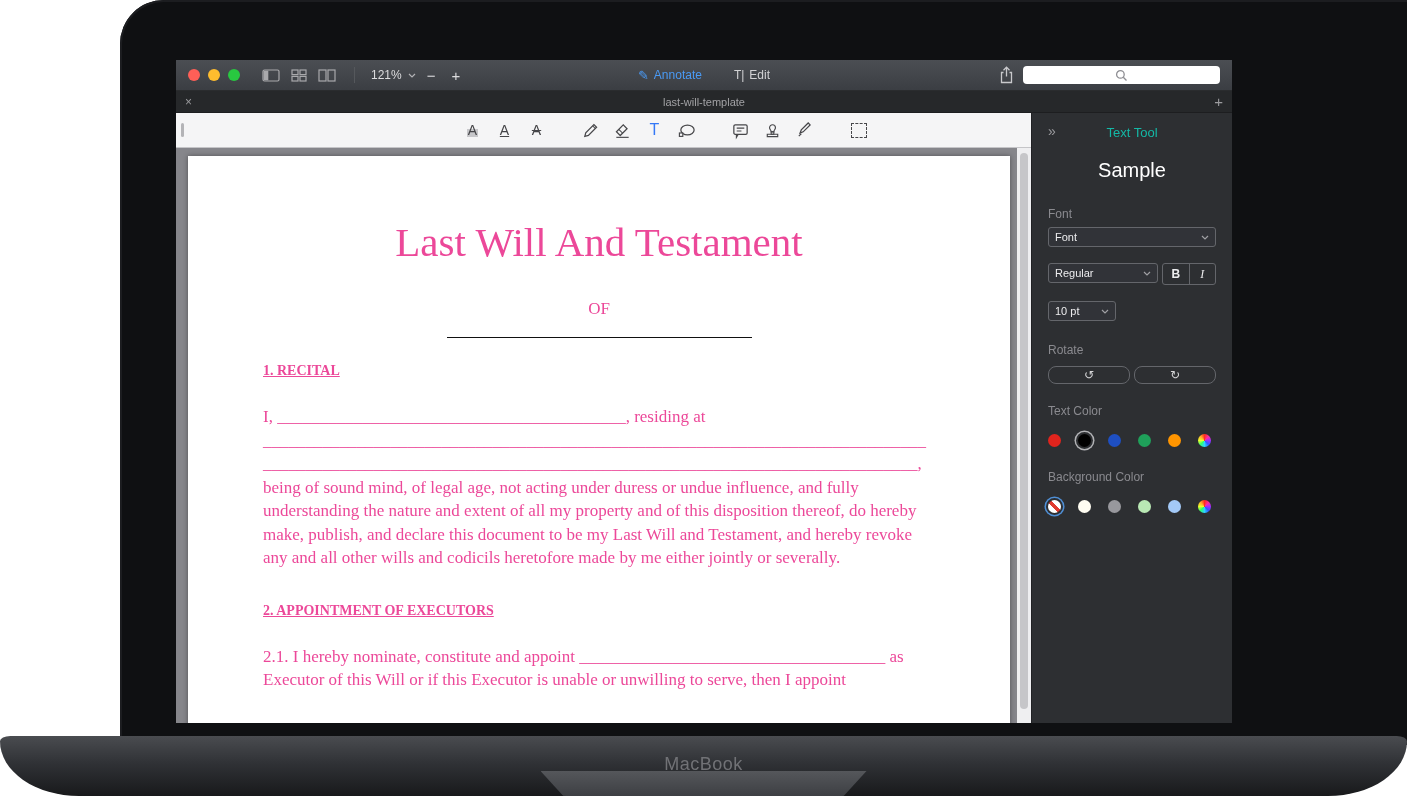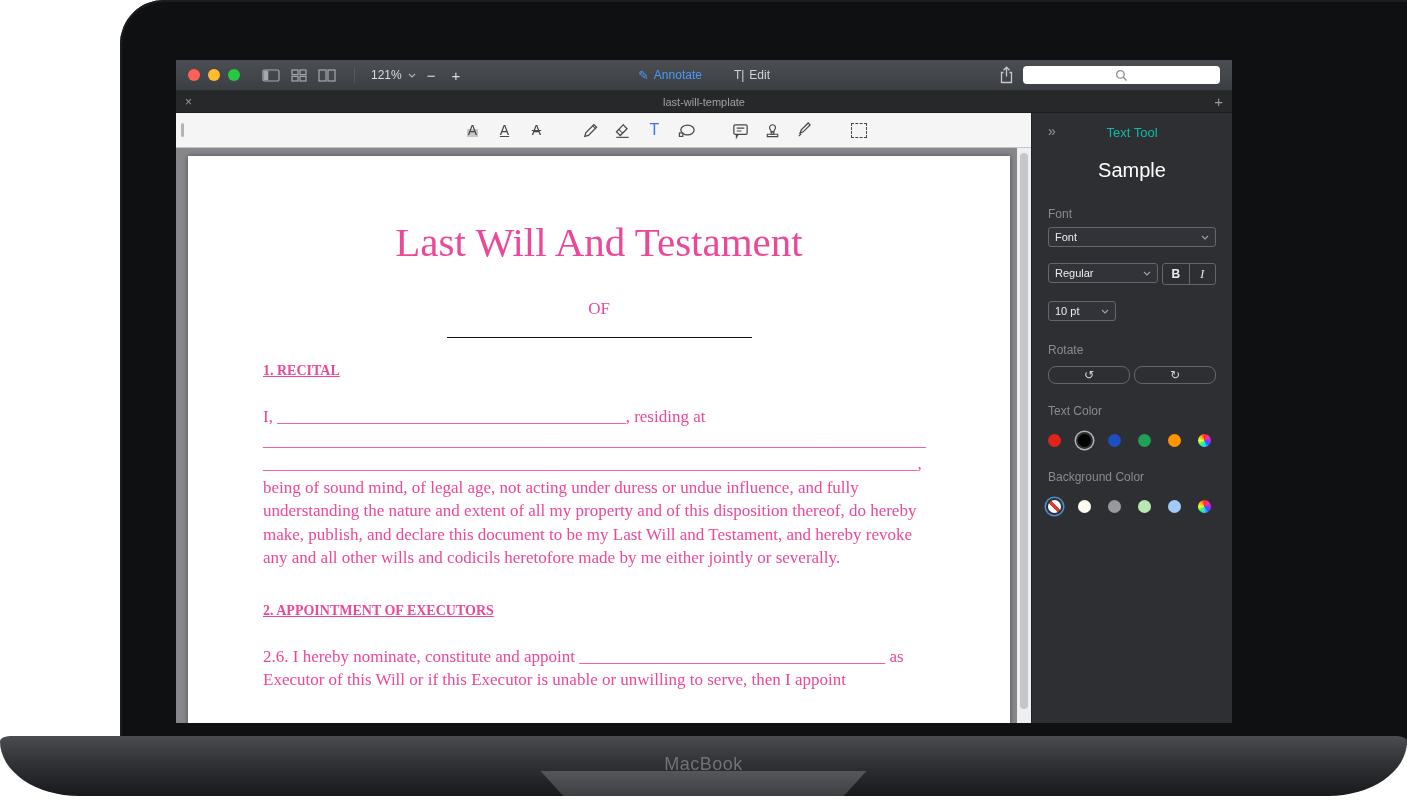--- a/index.html
+++ b/index.html
@@ -261,21 +261,21 @@
                   <div class="doc-line">I, _________________________________________, residing at</div>
                   <div class="doc-line">______________________________________________________________________________</div>
                   <div class="doc-line">_____________________________________________________________________________,</div>
                   <div class="doc-line">being of sound mind, of legal age, not acting under duress or undue influence, and fully</div>
                   <div class="doc-line">understanding the nature and extent of all my property and of this disposition thereof, do hereby</div>
                   <div class="doc-line">make, publish, and declare this document to be my Last Will and Testament, and hereby revoke</div>
                   <div class="doc-line">any and all other wills and codicils heretofore made by me either jointly or severally.</div>
                 </div>
                 <div class="doc-h doc-h2">2. APPOINTMENT OF EXECUTORS</div>
                 <div class="doc-para">
-                  <div class="doc-line">2.6. I hereby nominate, constitute and appoint ____________________________________ as</div>
+                  <div class="doc-line">2.1. I hereby nominate, constitute and appoint ____________________________________ as</div>
                   <div class="doc-line">Executor of this Will or if this Executor is unable or unwilling to serve, then I appoint</div>
                 </div>
               </div>
             </div>
             <div class="scrollbar">
               <div class="scroll-thumb"></div>
             </div>
           </div>
         </div>
 

